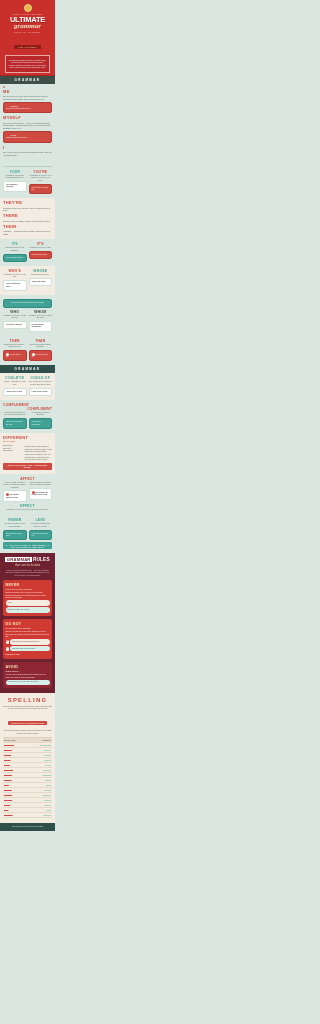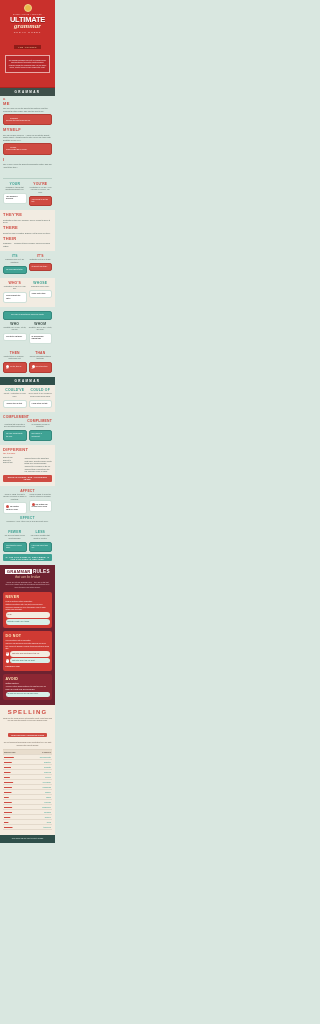--- a/index.html
+++ b/index.html
@@ -8,21 +8,21 @@
     width:55px;
     font-family:"Liberation Sans", sans-serif;
     background:#d9e7e0;
     -webkit-font-smoothing:antialiased;
   }
   .page { width:55px; position:relative; overflow:hidden; }
 
   
   .hdr {
     background:#c9302c;
-    padding:4px 3px 14px;
+    padding:4px 3px 2px;
     text-align:center;
     position:relative;
     border-bottom:1px solid #a8251f;
   }
   .hdr .crest {
     width:8px;height:8px;border-radius:50%;
     background:#e8b84b;margin:0 auto 2px;
     border:1px solid #f2d28a;
   }
   .hdr .rules-top {

